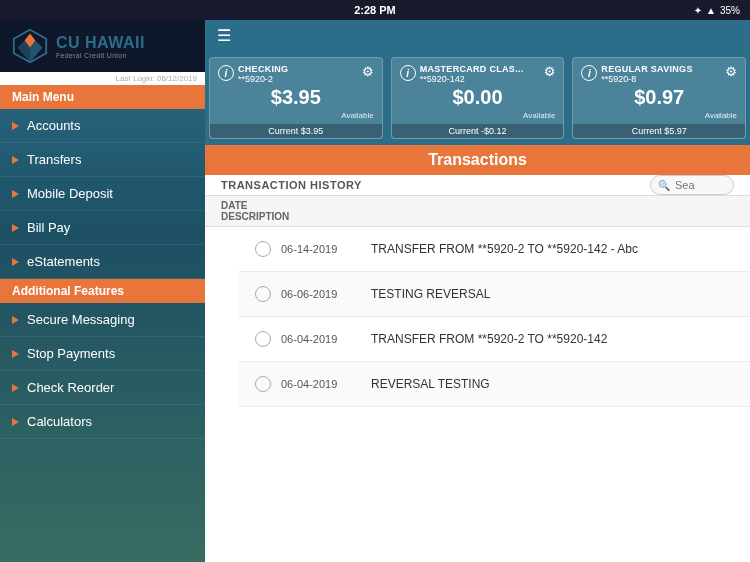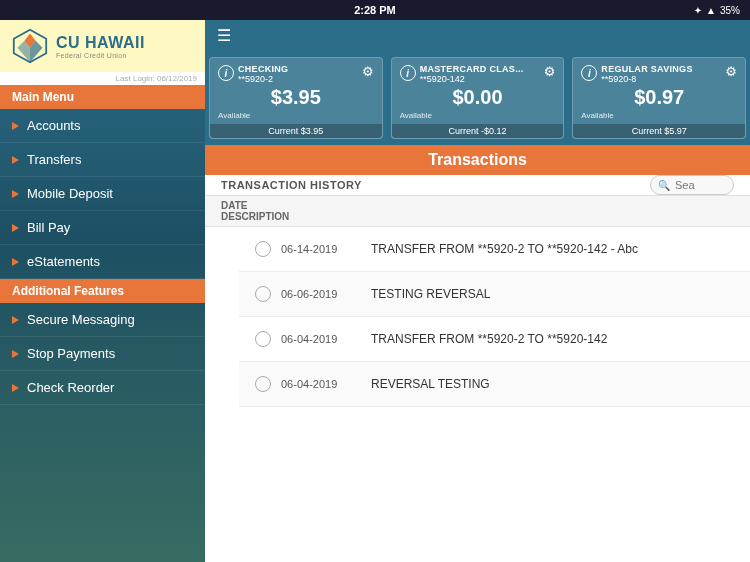--- a/index.html
+++ b/index.html
@@ -43,21 +43,21 @@
     .sidebar-bg {
       position: absolute;
       top: 0; left: 0; right: 0; bottom: 0;
       background: linear-gradient(to bottom, #2c6e8a 0%, #1a4a5c 40%, #3a6b5a 100%);
       opacity: 0.85;
     }
     .sidebar-content { position: relative; z-index: 1; }
 
     
     .logo-area {
-      background: #fef9c3;
+      background: #0f172a;
       padding: 8px 12px;
       display: flex;
       align-items: center;
       gap: 8px;
     }
     .logo-diamond {
       width: 36px;
       height: 36px;
       flex-shrink: 0;
     }
@@ -139,21 +139,21 @@
       border-radius: 50%;
       display: flex; align-items: center; justify-content: center;
       font-size: 10px; font-style: italic; font-weight: bold;
       flex-shrink: 0; margin-top: 1px;
     }
     .account-card-title-block { flex: 1; padding: 0 4px; }
     .account-card-name { font-size: 9px; font-weight: 600; text-transform: uppercase; letter-spacing: 0.3px; }
     .account-card-number { font-size: 9px; }
     .account-settings-icon { font-size: 13px; cursor: pointer; }
     .account-balance { font-size: 20px; font-weight: 600; margin: 2px 0; text-align: center; }
-    .account-available { font-size: 8px; text-align: left; color: rgba(255,255,255,0.85); }
+    .account-available { font-size: 8px; text-align: right; color: rgba(255,255,255,0.85); }
     .account-current-bar {
       background: rgba(0,0,0,0.25);
       text-align: center;
       font-size: 9px;
       color: white;
       padding: 2px 4px;
       margin: 4px -8px -6px;
       border-radius: 0 0 4px 4px;
     }
 
@@ -281,20 +281,24 @@
         <div class="menu-arrow"></div>
         <span>Secure Messaging</span>
       </div>
       <div class="menu-item">
         <div class="menu-arrow"></div>
         <span>Stop Payments</span>
       </div>
       <div class="menu-item">
         <div class="menu-arrow"></div>
         <span>Check Reorder</span>
+      </div>
+      <div class="menu-item">
+        <div class="menu-arrow"></div>
+        <span>Calculators</span>
       </div>
     </div>
   </div>
 
   <div class="main-content">
 
     <div class="top-nav">
       <span class="hamburger">☰</span>
     </div>
 

